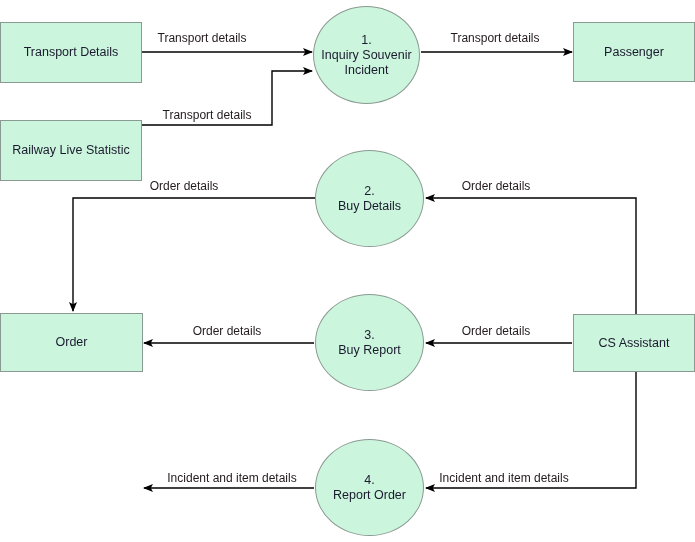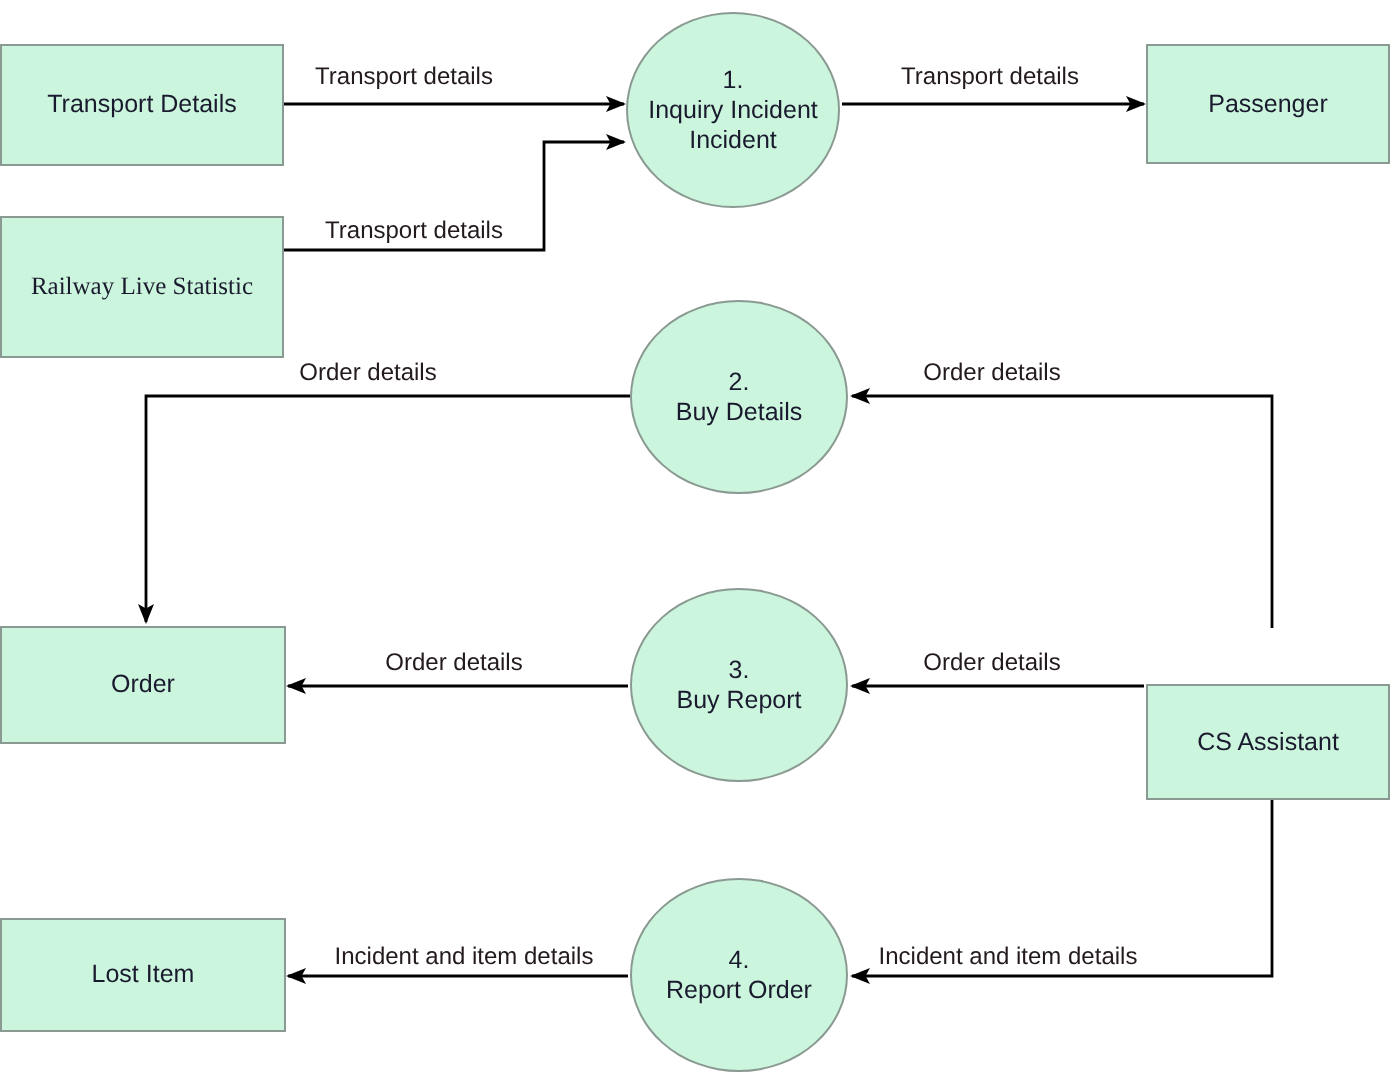--- a/index.html
+++ b/index.html
@@ -82,44 +82,41 @@
 
     <path d="M314,488 L144,488" fill="none" stroke="#000000" stroke-width="1.4" marker-end="url(#arrow)"></path>
 
     <path d="M636,372 L636,488 L426,488" fill="none" stroke="#000000" stroke-width="1.4" marker-end="url(#arrow)"></path>
   </svg>
 
   <div class="node entity" style="left:0px; top:22px; width:142px; height:61px;">
     <span>Transport Details</span>
   </div>
 
-  <div class="node entity" style="left:0px; top:108px; width:142px; height:71px;font-family:Liberation Serif, serif;">
+  <div class="node entity" style="left:0px; top:120px; width:142px; height:61px;">
     <span>Railway Live Statistic</span>
   </div>
 
   <div class="node entity" style="left:573px; top:22px; width:122px; height:60px;">
     <span>Passenger</span>
   </div>
 
   <div class="node entity" style="left:0px; top:313px; width:143px; height:59px;">
     <span>Order</span>
   </div>
 
-  <div class="node entity" style="left:573px; top:314px; width:122px; height:58px;margin-top:28px;">
+  <div class="node entity" style="left:573px; top:314px; width:122px; height:58px;">
     <span>CS Assistant</span>
   </div>
 
-  <div class="node entity" style="left:0px; top:459px; width:143px; height:57px;">
-    <span>Lost Item</span>
-  </div>
 
   <div class="node process" style="left:313px; top:6px; width:107px; height:98px;">
     <div>
       <span class="proc-label">1.</span>
-      <span class="proc-label">Inquiry Incident</span>
+      <span class="proc-label">Inquiry Souvenir</span>
       <span class="proc-label">Incident</span>
     </div>
   </div>
 
   <div class="node process" style="left:315px; top:150px; width:109px; height:97px;">
     <div>
       <span class="proc-label">2.</span>
       <span class="proc-label">Buy Details</span>
     </div>
   </div>

